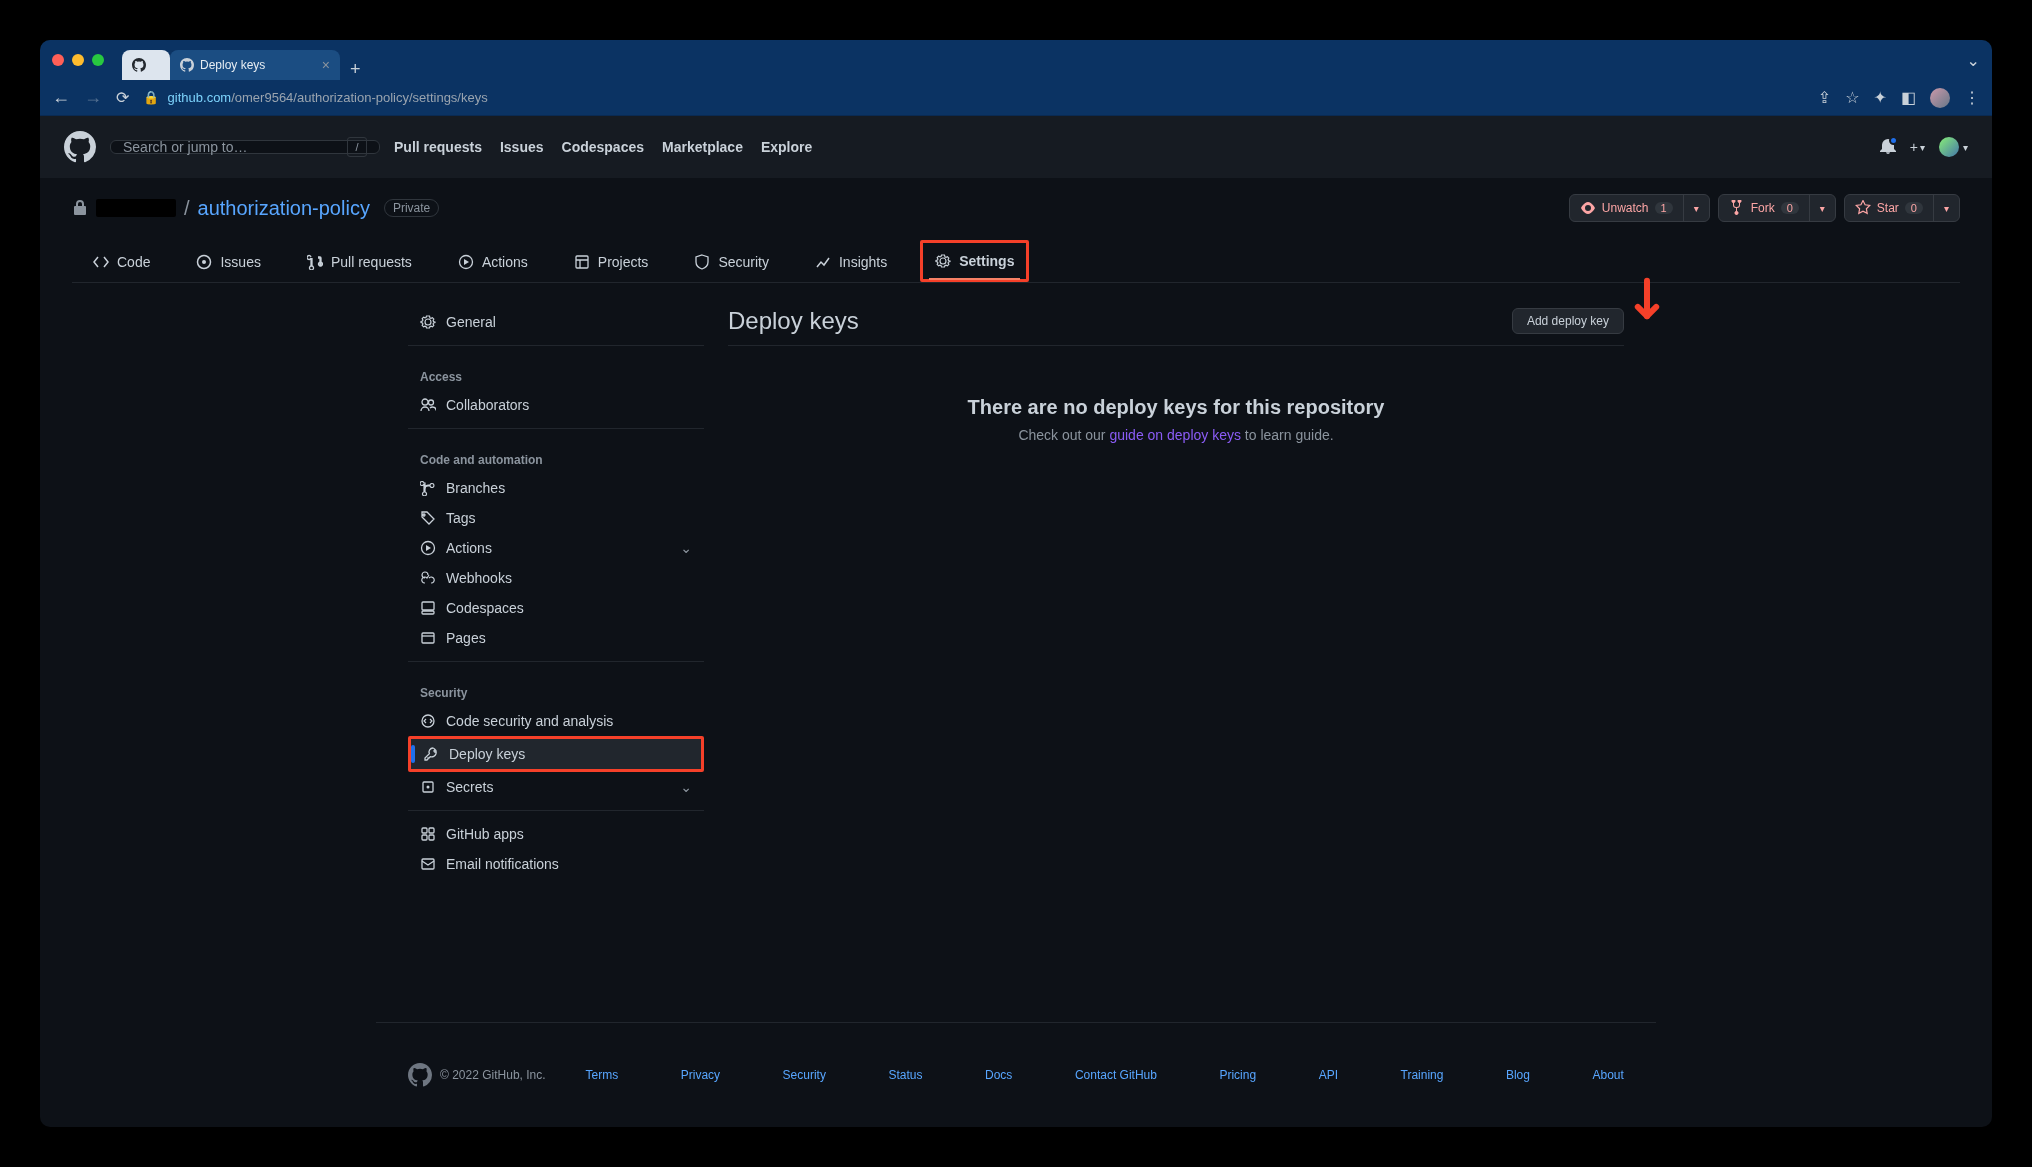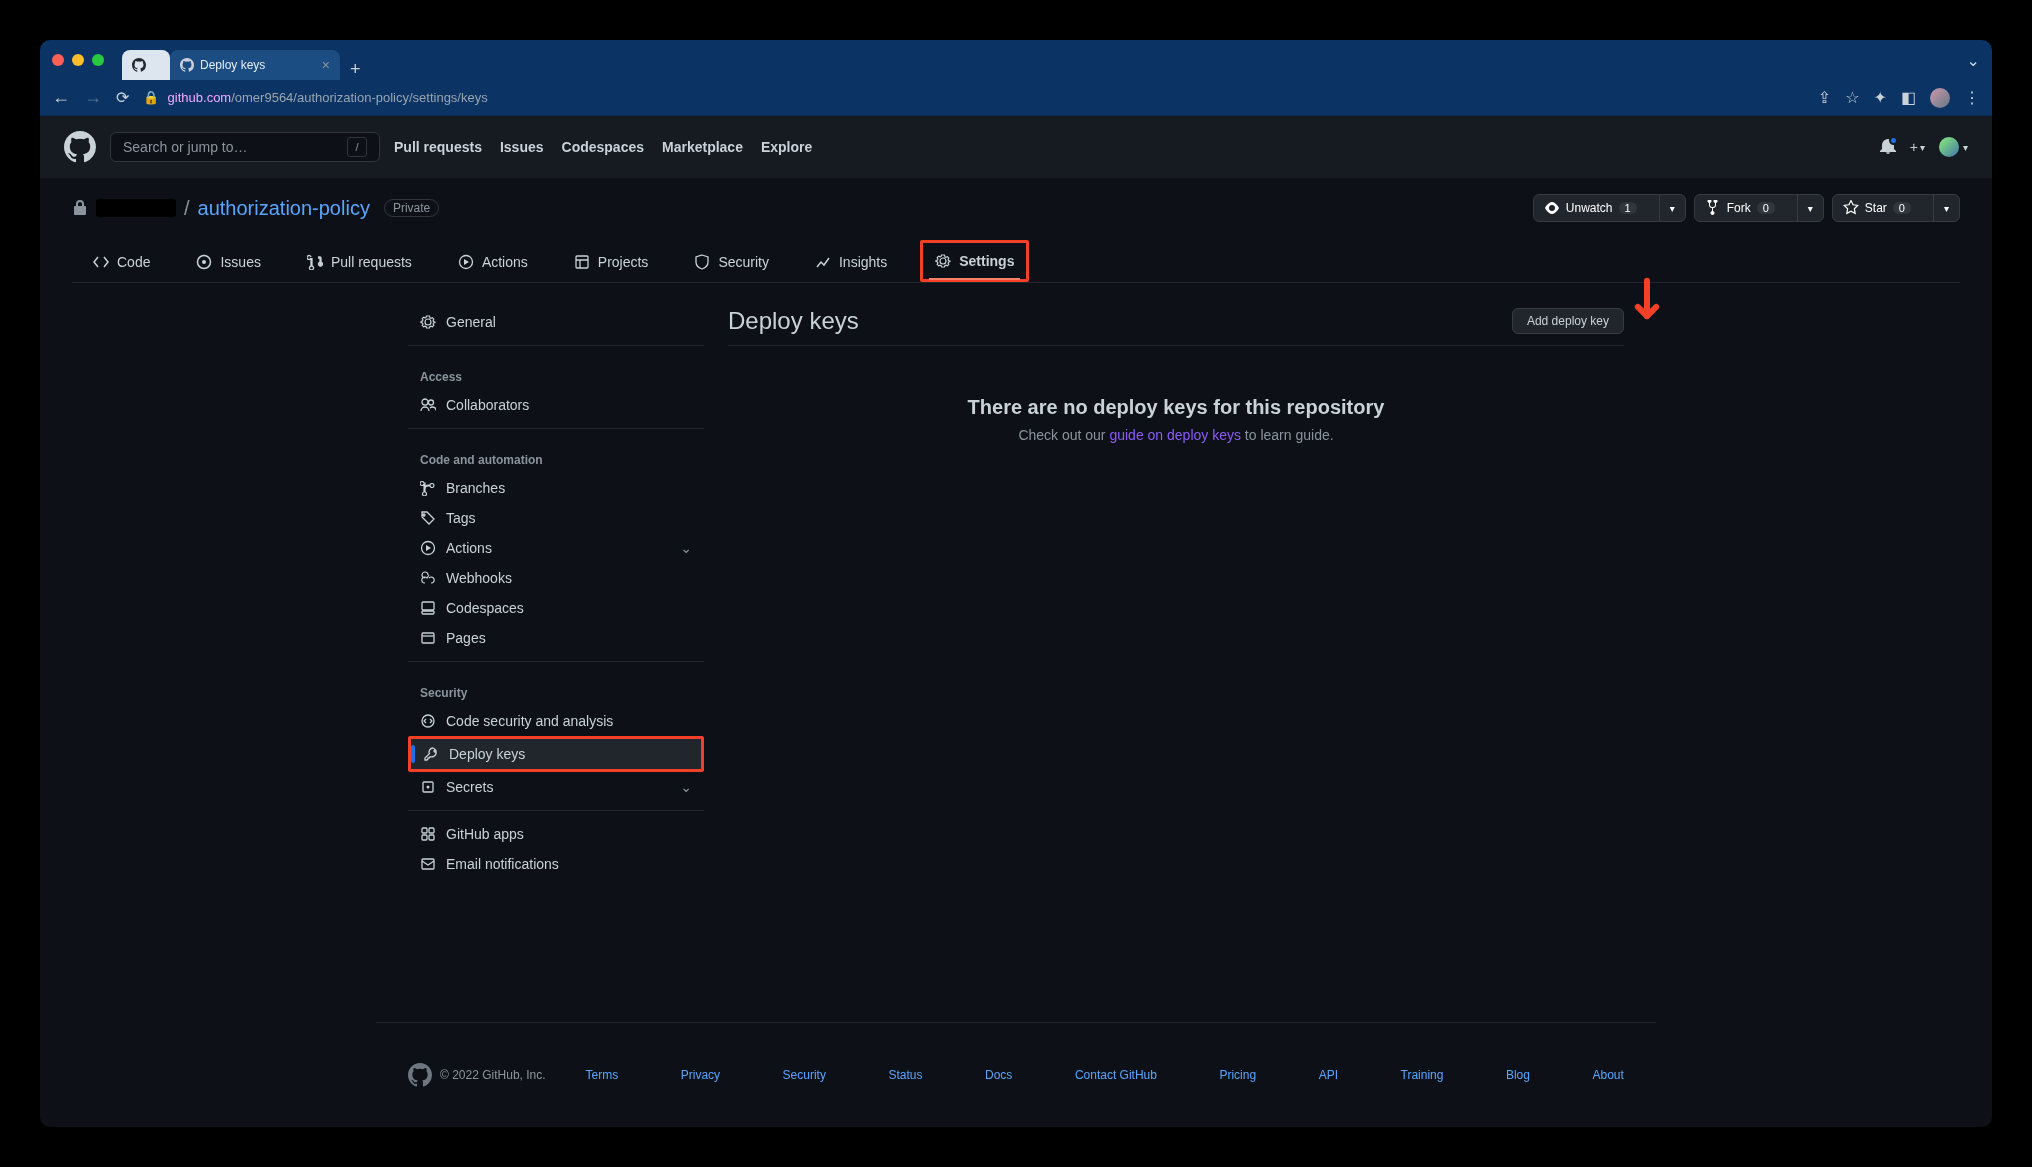--- a/index.html
+++ b/index.html
@@ -21,49 +21,49 @@
 .tab .close { color: #8b949e; font-size: 14px; margin-left: auto; }
 .newtab { color: #c9d1d9; font-size: 18px; padding: 0 10px; }
 .titlebar-end { margin-left: auto; color: #c9d1d9; }
 
 .addr-bar { background: #0b3363; height: 36px; display: flex; align-items: center; padding: 0 12px; gap: 14px; border-bottom: 1px solid #0a2a52; }
 .nav-arrow { color: #c9d1d9; font-size: 18px; }
 .nav-arrow.dim { opacity: 0.4; }
 .reload { color: #c9d1d9; }
 .url-box { flex: 1; display: flex; align-items: center; gap: 8px; color: #c9d1d9; font-size: 13px; }
 .url-box .lock { color: #c9d1d9; }
-.url-box .domain { color: #f0abfc; }
+.url-box .domain { color: #7dd3fc; }
 .url-box .path { color: #9aa4af; }
 .addr-icons { display: flex; align-items: center; gap: 14px; color: #c9d1d9; }
 .addr-icons .avatar-mini { width: 20px; height: 20px; border-radius: 50%; background: linear-gradient(135deg,#c9a,#678); }
 
 
 .gh-header { background: #161b22; height: 62px; display: flex; align-items: center; padding: 0 24px; gap: 14px; color: #c9d1d9; font-size: 14px; }
 .gh-logo { width: 32px; height: 32px; }
-.search-box { background: #0d1117; border: 1px solid #30363d; border-radius: 6px; height: 30px; width: 270px; display: flex; align-items: center; padding: 0 12px; color: #8b949e; font-size: 14px; justify-content: space-between; }
+.search-box { background: #0d1117; border: 1px solid #30363d; border-radius: 6px; height: 14px; width: 270px; display: flex; align-items: center; padding: 0 12px; color: #8b949e; font-size: 14px; justify-content: space-between; }
 .search-box .slash { border: 1px solid #30363d; border-radius: 3px; width: 20px; height: 20px; display: flex; align-items: center; justify-content: center; font-size: 11px; }
 .gh-nav { display: flex; gap: 18px; font-weight: 600; }
 .gh-nav a { color: #c9d1d9; text-decoration: none; }
 .gh-header-right { margin-left: auto; display: flex; align-items: center; gap: 14px; }
 .bell-wrap { position: relative; }
 .bell-dot { position: absolute; top: -2px; right: -2px; width: 9px; height: 9px; background: #1f6feb; border-radius: 50%; border: 2px solid #161b22; }
 .plus-menu { display: flex; align-items: center; gap: 2px; }
 .avatar-menu { display: flex; align-items: center; gap: 4px; }
 .avatar-menu .av { width: 20px; height: 20px; border-radius: 50%; background: linear-gradient(135deg,#8e7,#47a); }
 
 
 .repo-head { padding: 16px 32px 0; background: #0d1117; }
 .repo-title-row { display: flex; align-items: center; gap: 8px; font-size: 20px; }
 .repo-title-row .icon { color: #8b949e; }
 .repo-owner-redacted { width: 80px; height: 18px; background: #000; border-radius: 2px; display: inline-block; }
 .repo-title-row .slash { color: #8b949e; }
 .repo-title-row .reponame { color: #58a6ff; font-weight: 400; }
 .badge-private { font-size: 12px; color: #8b949e; border: 1px solid #30363d; border-radius: 2em; padding: 1px 8px; margin-left: 6px; }
 .repo-actions { margin-left: auto; display: flex; gap: 8px; }
-.btn-g { background: #21262d; border: 1px solid #363b42; color: #ffffff; border-radius: 6px; font-size: 12px; height: 28px; display: flex; align-items: flex-start; gap: 12px; }
+.btn-g { background: #21262d; border: 1px solid #363b42; color: #fca5a5; border-radius: 6px; font-size: 12px; height: 28px; display: flex; align-items: flex-start; }
 .btn-g .seg { padding: 0 10px; display: flex; align-items: center; gap: 6px; height: 100%; }
 .btn-g .seg + .seg { border-left: 1px solid #363b42; }
 .btn-g .count { background: #30363d; border-radius: 2em; padding: 0 6px; font-size: 11px; }
 
 
 .repo-tabs { display: flex; gap: 20px; margin-top: 18px; border-bottom: 1px solid #21262d; font-size: 14px; padding: 0 8px; }
 .repo-tab { display: flex; align-items: center; gap: 8px; padding: 10px 12px; color: #c9d1d9; border: 1px solid transparent; border-bottom: none; position: relative; }
 .repo-tab.active { font-weight: 600; }
 .repo-tab.active::after { content: ""; position: absolute; bottom: -1px; left: 6px; right: 6px; height: 2px; background: #f78166; }
 .repo-tab.highlighted { border: 3px solid #f54029; border-radius: 2px; }

